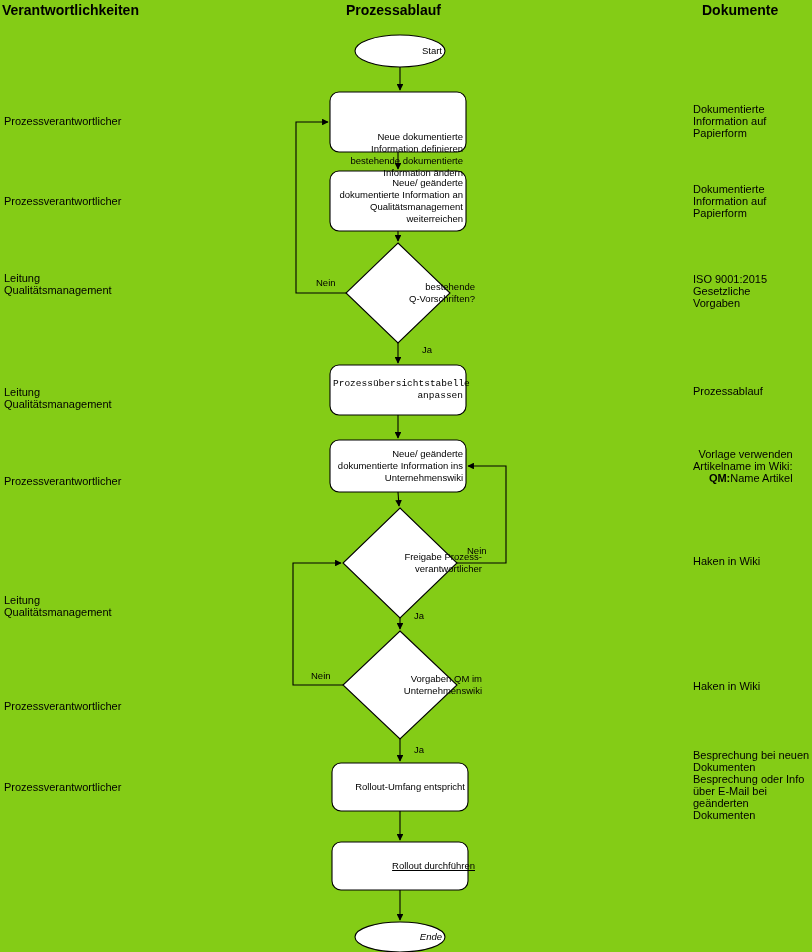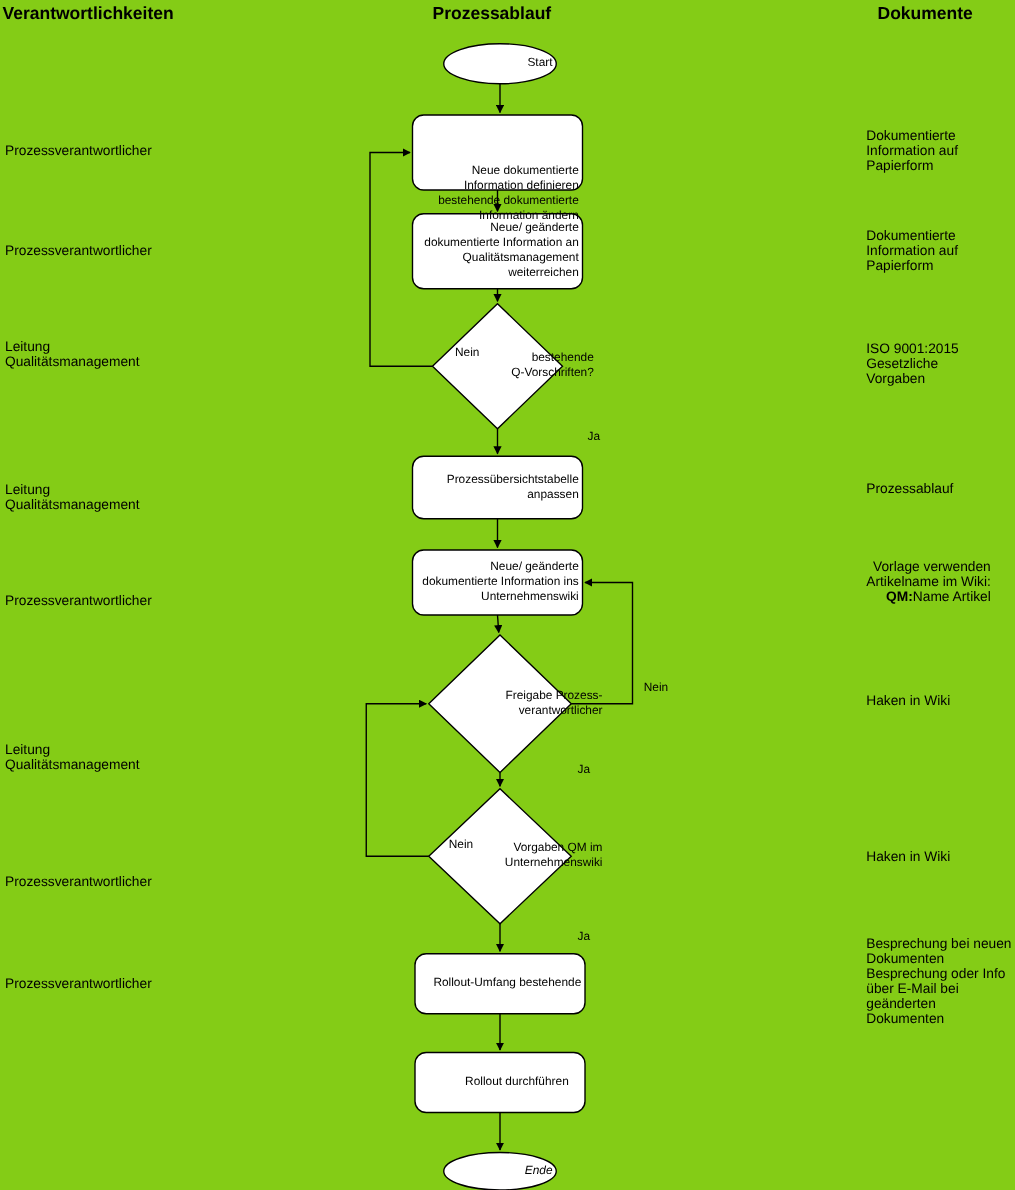--- a/index.html
+++ b/index.html
@@ -65,21 +65,20 @@
     text-align: right;
     white-space: pre-line;
     pointer-events: none;
   }
   .edge-label {
     position: absolute;
     font-size: 9.5px;
     line-height: 12px;
     color: #000;
     white-space: nowrap;
-    margin-left: 48px;
   }
 </style>
 </head>
 <body>
 
 <div id="page">
 
   <div class="col-header" id="hdr-resp">Verantwortlichkeiten</div>
   <div class="col-header" id="hdr-flow">Prozessablauf</div>
   <div class="col-header" id="hdr-docs">Dokumente</div>
@@ -125,31 +124,31 @@
       <div class="node-text" style="left: 333px; width: 130px; top: 98px; margin-top: 33px;">Neue dokumentierte
 Information definieren
 bestehende dokumentierte
 Information ändern</div>
       <div class="node-text" style="left: 333px; width: 130px; top: 177px;">Neue/ geänderte
 dokumentierte Information an
 Qualitätsmanagement
 weiterreichen</div>
       <div class="node-text" style="left: 321px; width: 154px; top: 281px;">bestehende
 Q-Vorschriften?</div>
-      <div class="node-text" style="left: 333px; width: 130px; top: 378px;">Prozessübersichtstabelle
+      <div class="node-text" style="left: 333px; width: 130px; top: 378px; font-family: Liberation Mono, monospace;">Prozessübersichtstabelle
 anpassen</div>
       <div class="node-text" style="left: 333px; width: 130px; top: 448px;">Neue/ geänderte
 dokumentierte Information ins
 Unternehmenswiki</div>
       <div class="node-text" style="left: 318px; width: 164px; top: 551px;">Freigabe Prozess-
 verantwortlicher</div>
       <div class="node-text" style="left: 318px; width: 164px; top: 673px;">Vorgaben QM im
 Unternehmenswiki</div>
-      <div class="node-text" style="left: 335px; width: 130px; top: 781px;">Rollout-Umfang bestehende</div>
-      <div class="node-text" style="left: 325px; width: 130px; top: 860px;">Rollout durchführen</div>
+      <div class="node-text" style="left: 335px; width: 130px; top: 781px;">Rollout-Umfang entspricht</div>
+      <div class="node-text" style="left: 345px; width: 130px; top: 860px; text-decoration: underline;">Rollout durchführen</div>
       <div class="node-text" style="left: 358px; width: 84px; top: 931px; font-style: italic;">Ende</div>
     </div>
   <div id="edge-label-layer">
       <div class="edge-label" style="left: 316px; top: 277px;">Nein</div>
       <div class="edge-label" style="left: 422px; top: 344px;">Ja</div>
       <div class="edge-label" style="left: 467px; top: 545px;">Nein</div>
       <div class="edge-label" style="left: 414px; top: 610px;">Ja</div>
       <div class="edge-label" style="left: 311px; top: 670px;">Nein</div>
       <div class="edge-label" style="left: 414px; top: 744px;">Ja</div>
     </div>

